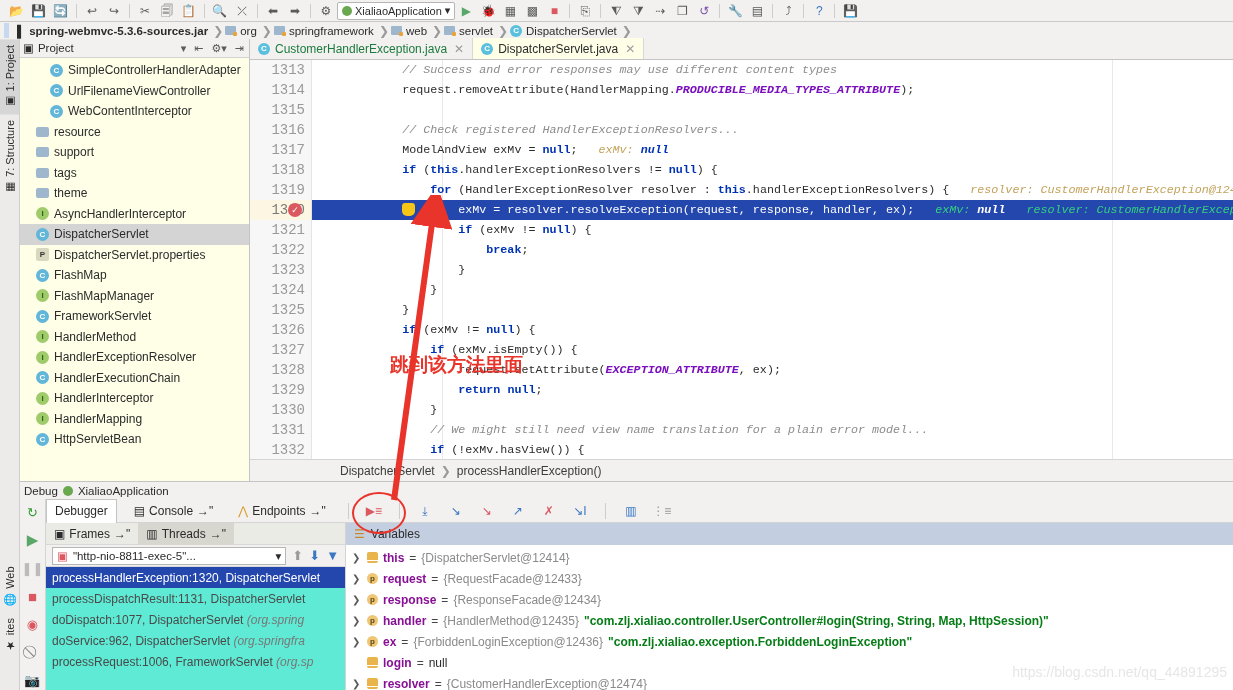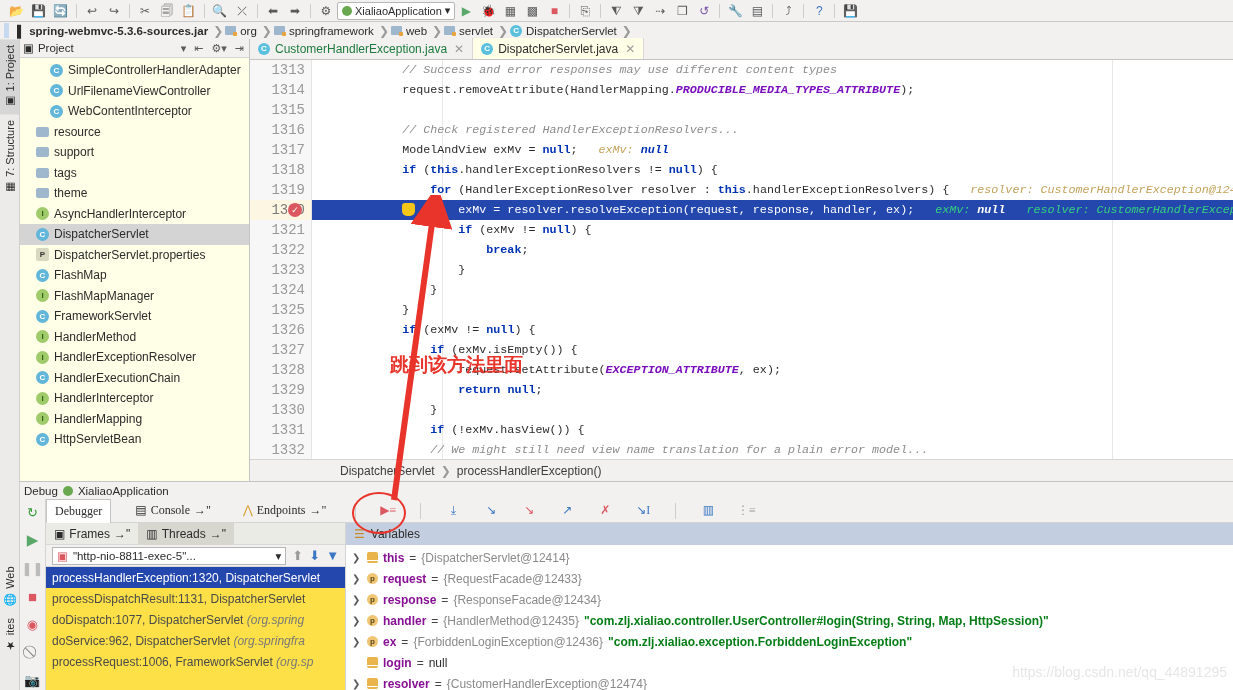--- a/index.html
+++ b/index.html
@@ -140,43 +140,43 @@
     padding-left:4px; font-size:11.5px; border-top:1px solid #c4c4c4;
   }
   .debug-body { position:absolute; left:20px; top:499px; width:1213px; height:191px;
                 background:#f2f1f0; display:flex; }
   .dbg-sidebar { width:26px; background:#f2f1f0; border-right:1px solid #d4d4d4;
                  display:flex; flex-direction:column; align-items:center; padding-top:3px;
                  gap:8px; flex:0 0 auto;}
   .dbg-btn { width:20px; height:20px; display:flex; align-items:center;
              justify-content:center; font-size:13px; cursor:pointer;}
   .dbg-main { flex:1; display:flex; flex-direction:column; overflow:hidden; }
-  .dbg-tabrow { height:24px; display:flex; align-items:center; gap:16px;
-                border-bottom:1px solid #d4d4d4; flex:0 0 auto;font-family:Liberation Serif, serif; }
+  .dbg-tabrow { height:24px; display:flex; align-items:center; gap:9px;
+                border-bottom:1px solid #d4d4d4; flex:0 0 auto; }
   .dtab { height:24px; display:flex; align-items:center; gap:4px; padding:0 8px;
           font-size:12px; white-space:nowrap; cursor:pointer;}
   .dtab.active { background:#ffffff; border:1px solid #c4c4c4; border-bottom:none;
                  height:24px; font-weight:normal;}
   .dsep { width:1px;height:16px;background:#cdcdcd;margin:0 5px;}
   .step-ico { width:22px;height:20px;display:flex;align-items:center;justify-content:center;
               cursor:pointer;}
   .panes { flex:1; display:flex; overflow:hidden; }
   .pane-frames { width:300px; border-right:1px solid #d4d4d4; display:flex;
                  flex-direction:column; flex:0 0 auto; background:#ffffe8;}
   .pane-head { height:22px; background:#ebebe5; display:flex; align-items:center;
                gap:0; font-size:12px; flex:0 0 auto; border-bottom:1px solid #d8d8d8;}
   .pane-head .ph-tab { display:flex;align-items:center;gap:4px;padding:0 8px;height:22px;
                        cursor:pointer;}
   .pane-head .ph-tab.on { background:#d7d7d0; }
   .thread-row { height:22px; display:flex; align-items:center; gap:6px; padding:0 6px;
                 background:#f2f1f0; border-bottom:1px solid #d8d8d8; flex:0 0 auto;}
   .thread-sel { flex:1; display:flex; align-items:center; gap:5px; height:18px;
                 border:1px solid #b6b6b6; background:#fff; padding:0 4px; font-size:11.5px;
                 overflow:hidden; white-space:nowrap; }
-  .frames-list { flex:1; overflow:hidden; background:#fde047; }
+  .frames-list { flex:1; overflow:hidden; background:#5eead4; }
   .frame { height:21px; display:flex; align-items:center; padding:0 6px;
            font-size:12px; white-space:nowrap; color:#4a4a4a; cursor:default; }
   .frame.sel { background:#2347ad; color:#fff; }
   .frame em { font-style:italic; color:#777; }
 
   .pane-vars { flex:1; display:flex; flex-direction:column; overflow:hidden;
                background:#fff; }
   .vars-head { height:22px; background:#c3cfe0; display:flex; align-items:center;
                gap:6px; padding:0 8px; font-size:12px; flex:0 0 auto;}
   .vars-list { flex:1; overflow:hidden; padding-top:2px; }
@@ -457,22 +457,22 @@
           <div class="cline">                    <span class="kw">if</span> (exMv != <span class="kw">null</span>) {</div>
           <div class="cline">                        <span class="kw">break</span>;</div>
           <div class="cline">                    }</div>
           <div class="cline">                }</div>
           <div class="cline">            }</div>
           <div class="cline">            <span class="kw">if</span> (exMv != <span class="kw">null</span>) {</div>
           <div class="cline">                <span class="kw">if</span> (exMv.isEmpty()) {</div>
           <div class="cline">                    request.setAttribute(<span class="cst">EXCEPTION_ATTRIBUTE</span>, ex);</div>
           <div class="cline">                    <span class="kw">return</span> <span class="kw">null</span>;</div>
           <div class="cline">                }</div>
+          <div class="cline"><span class="cmt">                // We might still need view name translation for a plain error model...</span></div>
           <div class="cline">                <span class="kw">if</span> (!exMv.hasView()) {</div>
-          <div class="cline"><span class="cmt">                // We might still need view name translation for a plain error model...</span></div>
           <div class="cline">                    String defaultViewName = getDefaultViewName(request);</div>
           <div class="cline cur">                    <span class="kw">if</span> (defaultViewName != <span class="kw">null</span>) {</div>
         </div>
     </div>
   </div>
 
   <div class="breadcrumb-bottom">
     <span>DispatcherServlet</span>
     <span class="crumb-sep">❯</span>
     <span>processHandlerException()</span>

